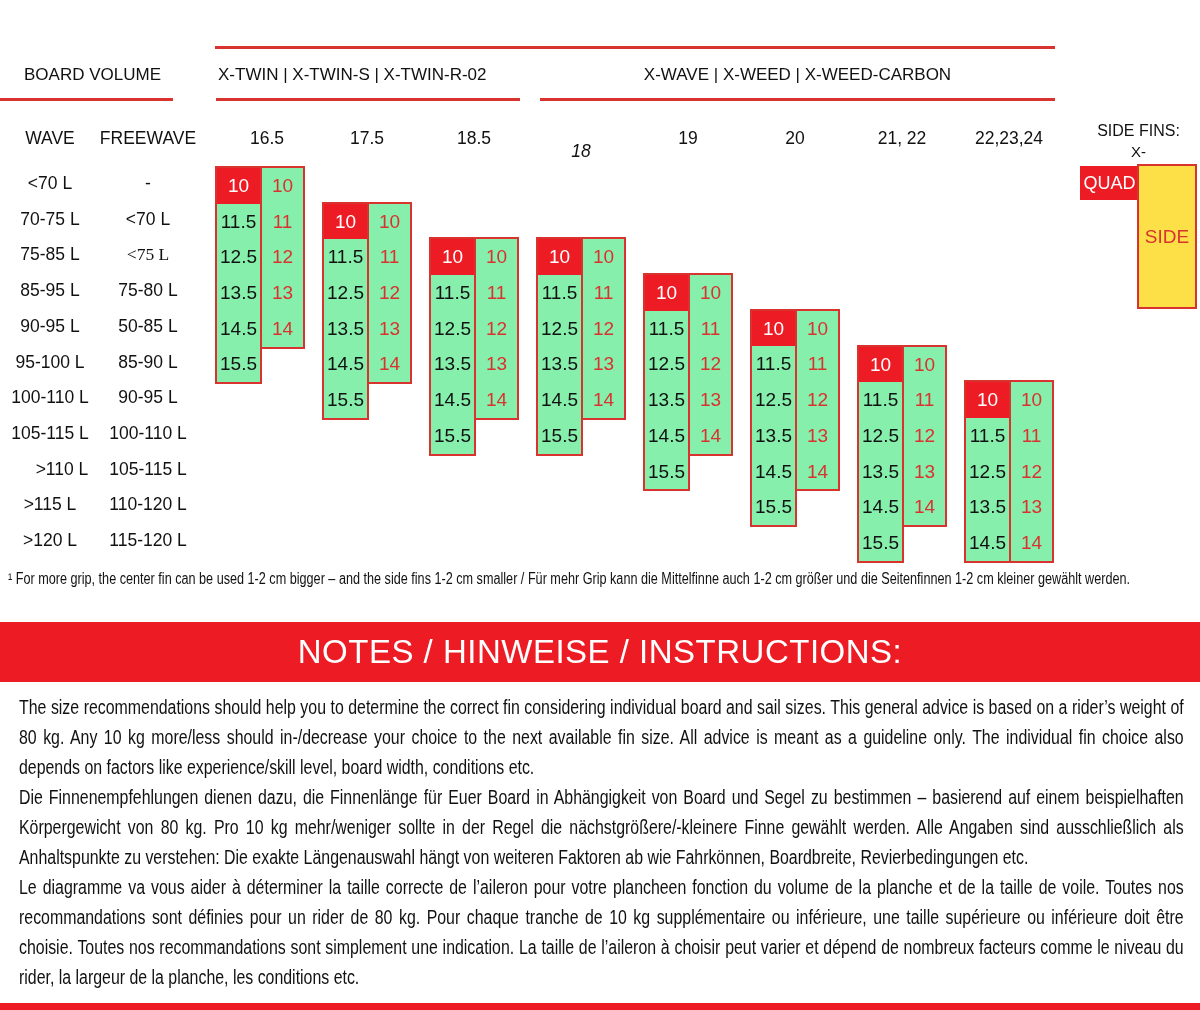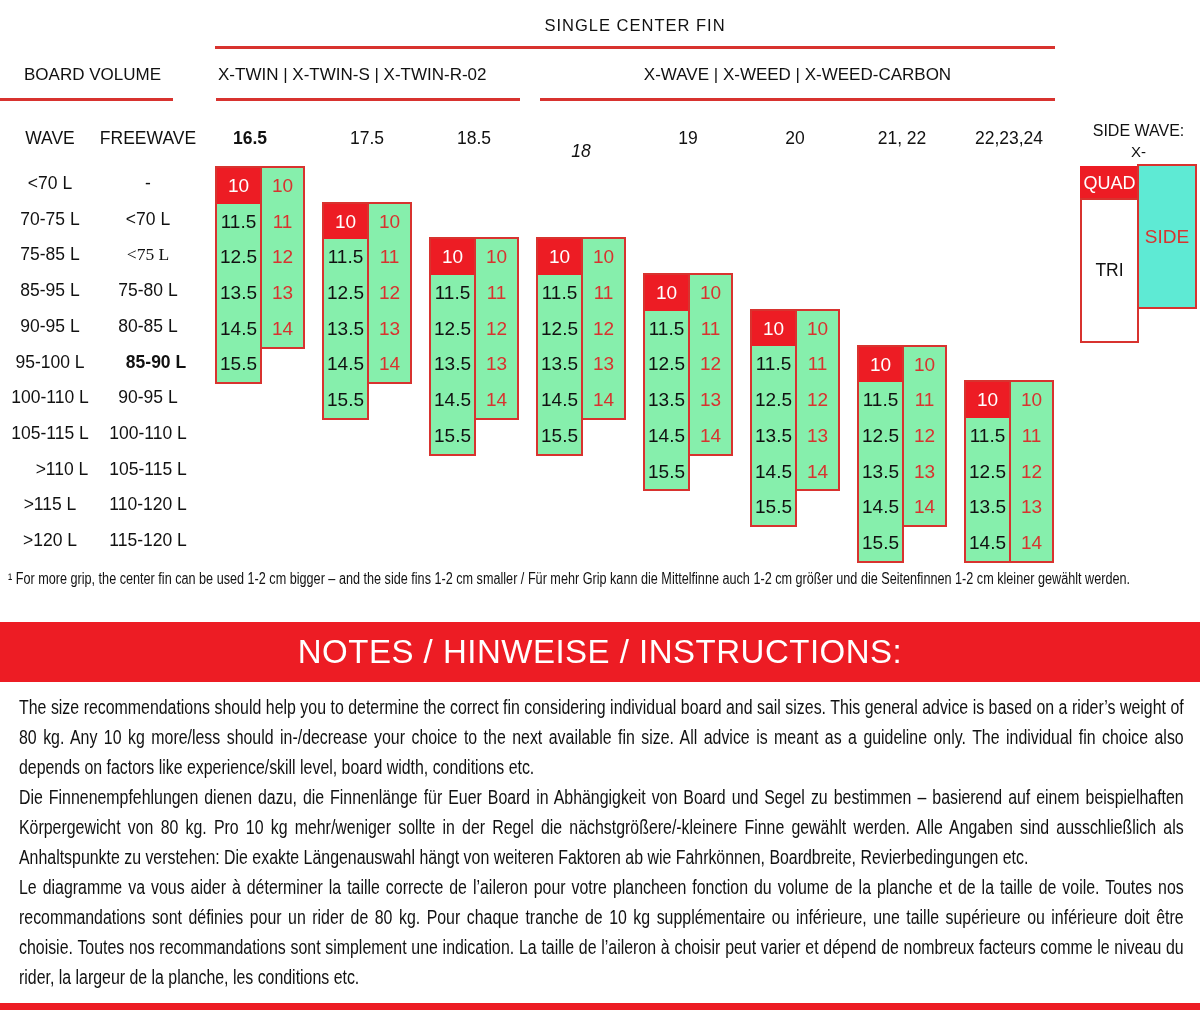--- a/index.html
+++ b/index.html
@@ -13,76 +13,75 @@
   .cell{height:35.7px;line-height:35.7px;text-align:center;font-size:19px;}
   .red-top{background:#ed1c24;color:#ffffff;}
   .center-val{color:#111;}
   .side-val{color:#d8332f;}
   .sidefins-lbl{position:absolute;text-align:center;font-size:16px;color:#111;white-space:nowrap;}
   .quad-box{position:absolute;left:1080px;top:166px;width:59px;height:34px;background:#ed1c24;color:#fff;
             text-align:center;line-height:34px;font-size:18px;}
   .tri-box{position:absolute;left:1080px;top:198px;width:59px;height:145px;border:2px solid #d8332f;box-sizing:border-box;
            background:#fff;display:flex;align-items:center;justify-content:center;font-size:17.5px;color:#111;}
   .side-box{position:absolute;left:1137px;top:164px;width:60px;height:145px;border:2px solid #d8332f;box-sizing:border-box;
-            background:#5eead4;display:flex;align-items:center;justify-content:center;font-size:19px;color:#d8332f;}
+            background:#fde047;display:flex;align-items:center;justify-content:center;font-size:19px;color:#d8332f;}
   .footnote{position:absolute;left:8px;top:569px;font-size:16px;line-height:20px;color:#111;
             white-space:nowrap;transform:scaleX(0.79);transform-origin:left top;}
   .banner{position:absolute;left:0;top:622px;width:1200px;height:60px;background:#ed1c24;}
   .banner-text{width:100%;height:100%;text-align:center;line-height:60px;color:#ffffff;font-size:33px;letter-spacing:0.5px;white-space:nowrap;border-radius:25px;}
   .para{position:absolute;left:19px;width:1465px;font-size:20px;line-height:30px;color:#111;
         text-align:justify;transform:scaleX(0.795);transform-origin:left top;}
   .p-en{top:692px;} .p-de{top:782px;} .p-fr{top:872px;}
   .bottom-bar{position:absolute;left:0;top:1003px;width:1200px;height:7px;background:#ed1c24;}
 </style>
 </head>
 <body>
 
 <div class="page">
 
-  <div class="title-center" style="left:215px;top:16px;width:840px;">SINGLE CENTER FIN</div>
   <div class="rule" style="left:215px;top:46px;width:840px;"></div>
 
   <div class="grp-hdr" style="left:24px;top:65px;">BOARD VOLUME</div>
   <div class="grp-hdr" style="left:218px;top:65px;">X-TWIN | X-TWIN-S | X-TWIN-R-02</div>
   <div class="grp-hdr" style="left:540px;top:65px;width:515px;text-align:center;">X-WAVE | X-WEED | X-WEED-CARBON</div>
 
   <div class="rule" style="left:0;top:98px;width:173px;"></div>
   <div class="rule" style="left:216px;top:98px;width:304px;"></div>
   <div class="rule" style="left:540px;top:98px;width:515px;"></div>
 
   <div class="vol-hdr" style="left:0;top:121px;width:100px;">WAVE</div>
   <div class="vol-hdr" style="left:96px;top:121px;width:104px;">FREEWAVE</div>
 
-  <div class="sidefins-lbl" style="left:1080px;top:122px;width:117px;">SIDE WAVE:</div>
+  <div class="sidefins-lbl" style="left:1080px;top:122px;width:117px;">SIDE FINS:</div>
   <div class="sidefins-lbl" style="left:1080px;top:143px;width:117px;font-size:15px;">X-</div>
 
   <div id="fin-table">
       <div class="vol-label" style="left: 0px; top: 166px; width: 100px;">&lt;70 L</div>
       <div class="vol-label" style="left: 96px; top: 166px; width: 104px;">-</div>
       <div class="vol-label" style="left: 0px; top: 201.7px; width: 100px;">70-75 L</div>
       <div class="vol-label" style="left: 96px; top: 201.7px; width: 104px;">&lt;70 L</div>
       <div class="vol-label" style="left: 0px; top: 237.4px; width: 100px;">75-85 L</div>
       <div class="vol-label" style="left: 96px; top: 237.4px; width: 104px; font-family: Liberation Serif, serif;">&lt;75 L</div>
       <div class="vol-label" style="left: 0px; top: 273.1px; width: 100px;">85-95 L</div>
       <div class="vol-label" style="left: 96px; top: 273.1px; width: 104px;">75-80 L</div>
       <div class="vol-label" style="left: 0px; top: 308.8px; width: 100px;">90-95 L</div>
-      <div class="vol-label" style="left: 96px; top: 308.8px; width: 104px;">80-85 L</div>
+      <div class="vol-label" style="left: 96px; top: 308.8px; width: 104px;">50-85 L</div>
       <div class="vol-label" style="left: 0px; top: 344.5px; width: 100px;">95-100 L</div>
-      <div class="vol-label" style="left: 104px; top: 344.5px; width: 104px; font-weight: bold;">85-90 L</div>
+      <div class="vol-label" style="left: 96px; top: 344.5px; width: 104px;">85-90 L</div>
       <div class="vol-label" style="left: 0px; top: 380.2px; width: 100px;">100-110 L</div>
       <div class="vol-label" style="left: 96px; top: 380.2px; width: 104px;">90-95 L</div>
       <div class="vol-label" style="left: 0px; top: 415.9px; width: 100px;">105-115 L</div>
       <div class="vol-label" style="left: 96px; top: 415.9px; width: 104px;">100-110 L</div>
       <div class="vol-label" style="left: 12px; top: 451.6px; width: 100px;">&gt;110 L</div>
       <div class="vol-label" style="left: 96px; top: 451.6px; width: 104px;">105-115 L</div>
       <div class="vol-label" style="left: 0px; top: 487.3px; width: 100px;">&gt;115 L</div>
       <div class="vol-label" style="left: 96px; top: 487.3px; width: 104px;">110-120 L</div>
       <div class="vol-label" style="left: 0px; top: 523px; width: 100px;">&gt;120 L</div>
       <div class="vol-label" style="left: 96px; top: 523px; width: 104px;">115-120 L</div>
-      <div class="col-hdr" style="left: 205px; top: 121px; width: 90px; font-weight: bold;">16.5</div>
+      <div class="col-hdr" style="left: 222px; top: 121px; width: 90px;">16.5</div>
       <div class="fin-box" style="left: 260px; top: 166px; width: 45px; height: 182.5px;">
         <div class="cell side-val">10</div>
         <div class="cell side-val">11</div>
         <div class="cell side-val">12</div>
         <div class="cell side-val">13</div>
         <div class="cell side-val">14</div>
       </div>
       <div class="fin-box" style="left: 215px; top: 166px; width: 47px; height: 218.2px;">
         <div class="cell red-top">10</div>
         <div class="cell center-val">11.5</div>
@@ -198,21 +197,20 @@
       <div class="fin-box" style="left: 964px; top: 380.2px; width: 47px; height: 182.5px;">
         <div class="cell red-top">10</div>
         <div class="cell center-val">11.5</div>
         <div class="cell center-val">12.5</div>
         <div class="cell center-val">13.5</div>
         <div class="cell center-val">14.5</div>
       </div>
     </div>
 
   <div class="quad-box">QUAD</div>
-  <div class="tri-box">TRI</div>
   <div class="side-box">SIDE</div>
 
   <div class="footnote">¹ For more grip, the center fin can be used 1-2 cm bigger – and the side fins 1-2 cm smaller / Für mehr Grip kann die Mittelfinne auch 1-2 cm größer und die Seitenfinnen 1-2 cm kleiner gewählt werden.</div>
 
   <div class="banner">
     <div class="banner-text">NOTES / HINWEISE / INSTRUCTIONS:</div>
   </div>
 
   <div class="para p-en">The size recommendations should help you to determine the correct fin considering individual board and sail sizes. This general advice is based on a rider’s weight of 80 kg. Any 10 kg more/less should in-/decrease your choice to the next available fin size. All advice is meant as a guideline only. The individual fin choice also depends on factors like experience/skill level, board width, conditions etc.</div>
   <div class="para p-de">Die Finnenempfehlungen dienen dazu, die Finnenlänge für Euer Board in Abhängigkeit von Board und Segel zu bestimmen – basierend auf einem beispielhaften Körpergewicht von 80 kg. Pro 10 kg mehr/weniger sollte in der Regel die nächstgrößere/-kleinere Finne gewählt werden. Alle Angaben sind ausschließlich als Anhaltspunkte zu verstehen: Die exakte Längenauswahl hängt von weiteren Faktoren ab wie Fahrkönnen, Boardbreite, Revierbedingungen etc.</div>

